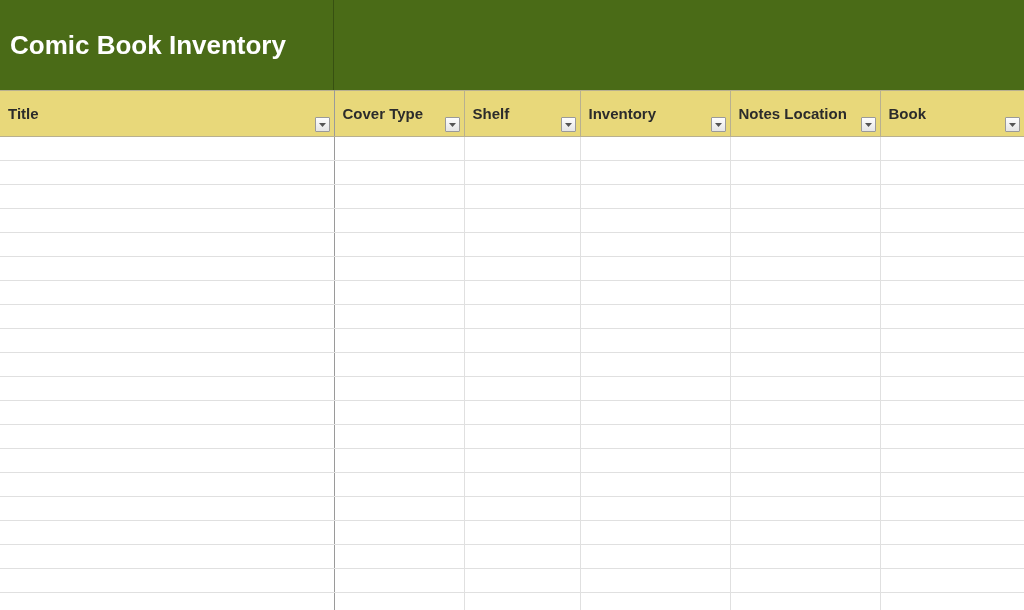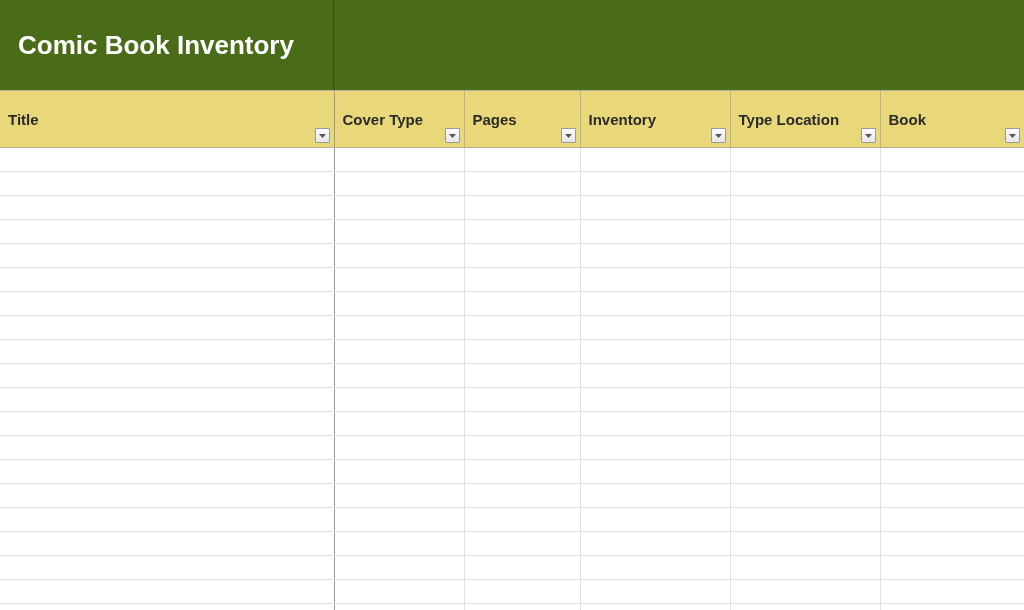--- a/index.html
+++ b/index.html
@@ -17,21 +17,21 @@
     height: 90px;
     display: flex;
     align-items: center;
     padding-left: 10px;
     position: relative;
   }
   .title-bar h1 {
     color: #ffffff;
     font-size: 26px;
     font-weight: bold;
-    margin: 8px;
+    margin: 0;
   }
   .title-bar::after {
     content: "";
     position: absolute;
     left: 333px;
     top: 0;
     bottom: 0;
     width: 1px;
     background: rgba(0,0,0,0.25);
   }
@@ -44,21 +44,21 @@
     background: #e8d87a;
     color: #2b2b2b;
     font-size: 15px;
     font-weight: bold;
     text-align: left;
     padding: 10px 8px 10px 8px;
     border-left: 1px solid #b8b090;
     border-right: 1px solid #b8b090;
     border-top: 1px solid #b8b090;
     border-bottom: 1px solid #b8b090;
-    height: 57px;
+    height: 46px;
     position: relative;
   }
   thead th:first-child { border-left: none; }
   .filter-btn {
     position: absolute;
     right: 4px;
     bottom: 4px;
     width: 15px;
     height: 15px;
     background: linear-gradient(#fefefe, #e5e5e5);
@@ -110,35 +110,35 @@
               </svg>
             </span>
           </div></th>
         <th><span>Cover Type</span><div class="filter-btn">
             <span>
               <svg width="7" height="4" viewBox="0 0 7 4">
                 <polygon points="0,0 7,0 3.5,4" fill="#555"></polygon>
               </svg>
             </span>
           </div></th>
-        <th><span>Pages</span><div class="filter-btn">
+        <th><span>Shelf</span><div class="filter-btn">
             <span>
               <svg width="7" height="4" viewBox="0 0 7 4">
                 <polygon points="0,0 7,0 3.5,4" fill="#555"></polygon>
               </svg>
             </span>
           </div></th>
         <th><span>Inventory</span><div class="filter-btn">
             <span>
               <svg width="7" height="4" viewBox="0 0 7 4">
                 <polygon points="0,0 7,0 3.5,4" fill="#555"></polygon>
               </svg>
             </span>
           </div></th>
-        <th><span>Type Location</span><div class="filter-btn">
+        <th><span>Notes Location</span><div class="filter-btn">
             <span>
               <svg width="7" height="4" viewBox="0 0 7 4">
                 <polygon points="0,0 7,0 3.5,4" fill="#555"></polygon>
               </svg>
             </span>
           </div></th>
         <th><span>Book</span><div class="filter-btn">
             <span>
               <svg width="7" height="4" viewBox="0 0 7 4">
                 <polygon points="0,0 7,0 3.5,4" fill="#555"></polygon>

